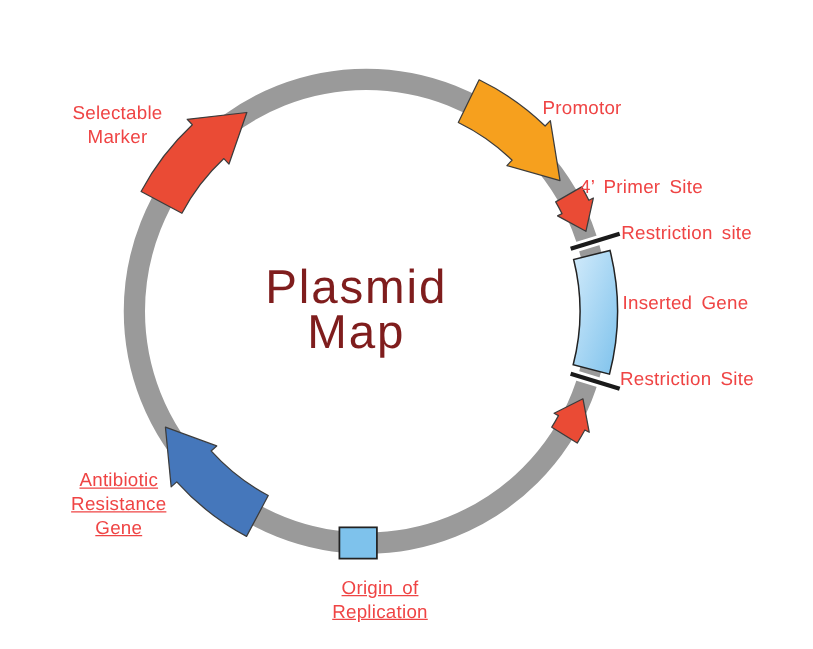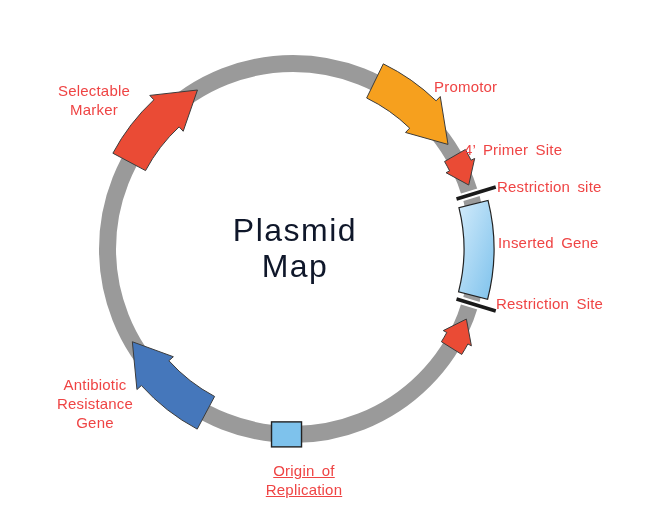--- a/index.html
+++ b/index.html
@@ -16,26 +16,26 @@
     font-size:15px;
     line-height:19px;
     color:#ef4444;
     white-space:pre-line;
     letter-spacing:0.2px;
     word-spacing:3px;
   }
   .lbl.center{text-align:center;}
   .title{
     position:absolute;
-    left:185px;top:212px;width:220px;
+    left:175px;top:212px;width:220px;
     text-align:center;
-    font-size:32px;
+    font-size:38px;
     line-height:36px;
     letter-spacing:1.5px;
-    color:#0f172a;
+    color:#7f1d1d;
     white-space:pre-line;
   }
 </style>
 </head>
 <body>
 
 <div class="canvas">
 
   <svg id="plasmid-svg" width="650" height="519" viewBox="0 0 650 519">
     <defs>
@@ -70,20 +70,20 @@
 
   <div class="lbl" style="left:464px;top:140px;">4’ Primer Site</div>
 
   <div class="lbl" style="left:497px;top:177px;">Restriction site</div>
 
   <div class="lbl" style="left:498px;top:233px;text-align:right;">Inserted Gene</div>
 
   <div class="lbl" style="left:496px;top:294px;">Restriction Site</div>
 
 
-  <div class="lbl center" style="left:25px;top:375px;width:140px;">Antibiotic
+  <div class="lbl center" style="left:25px;top:375px;width:140px;text-decoration:underline;">Antibiotic
 Resistance
 Gene</div>
 
   <div class="lbl center" style="left:234px;top:461px;width:140px;text-decoration:underline;">Origin of
 Replication</div>
 
 </div>
 
 </body></html>

